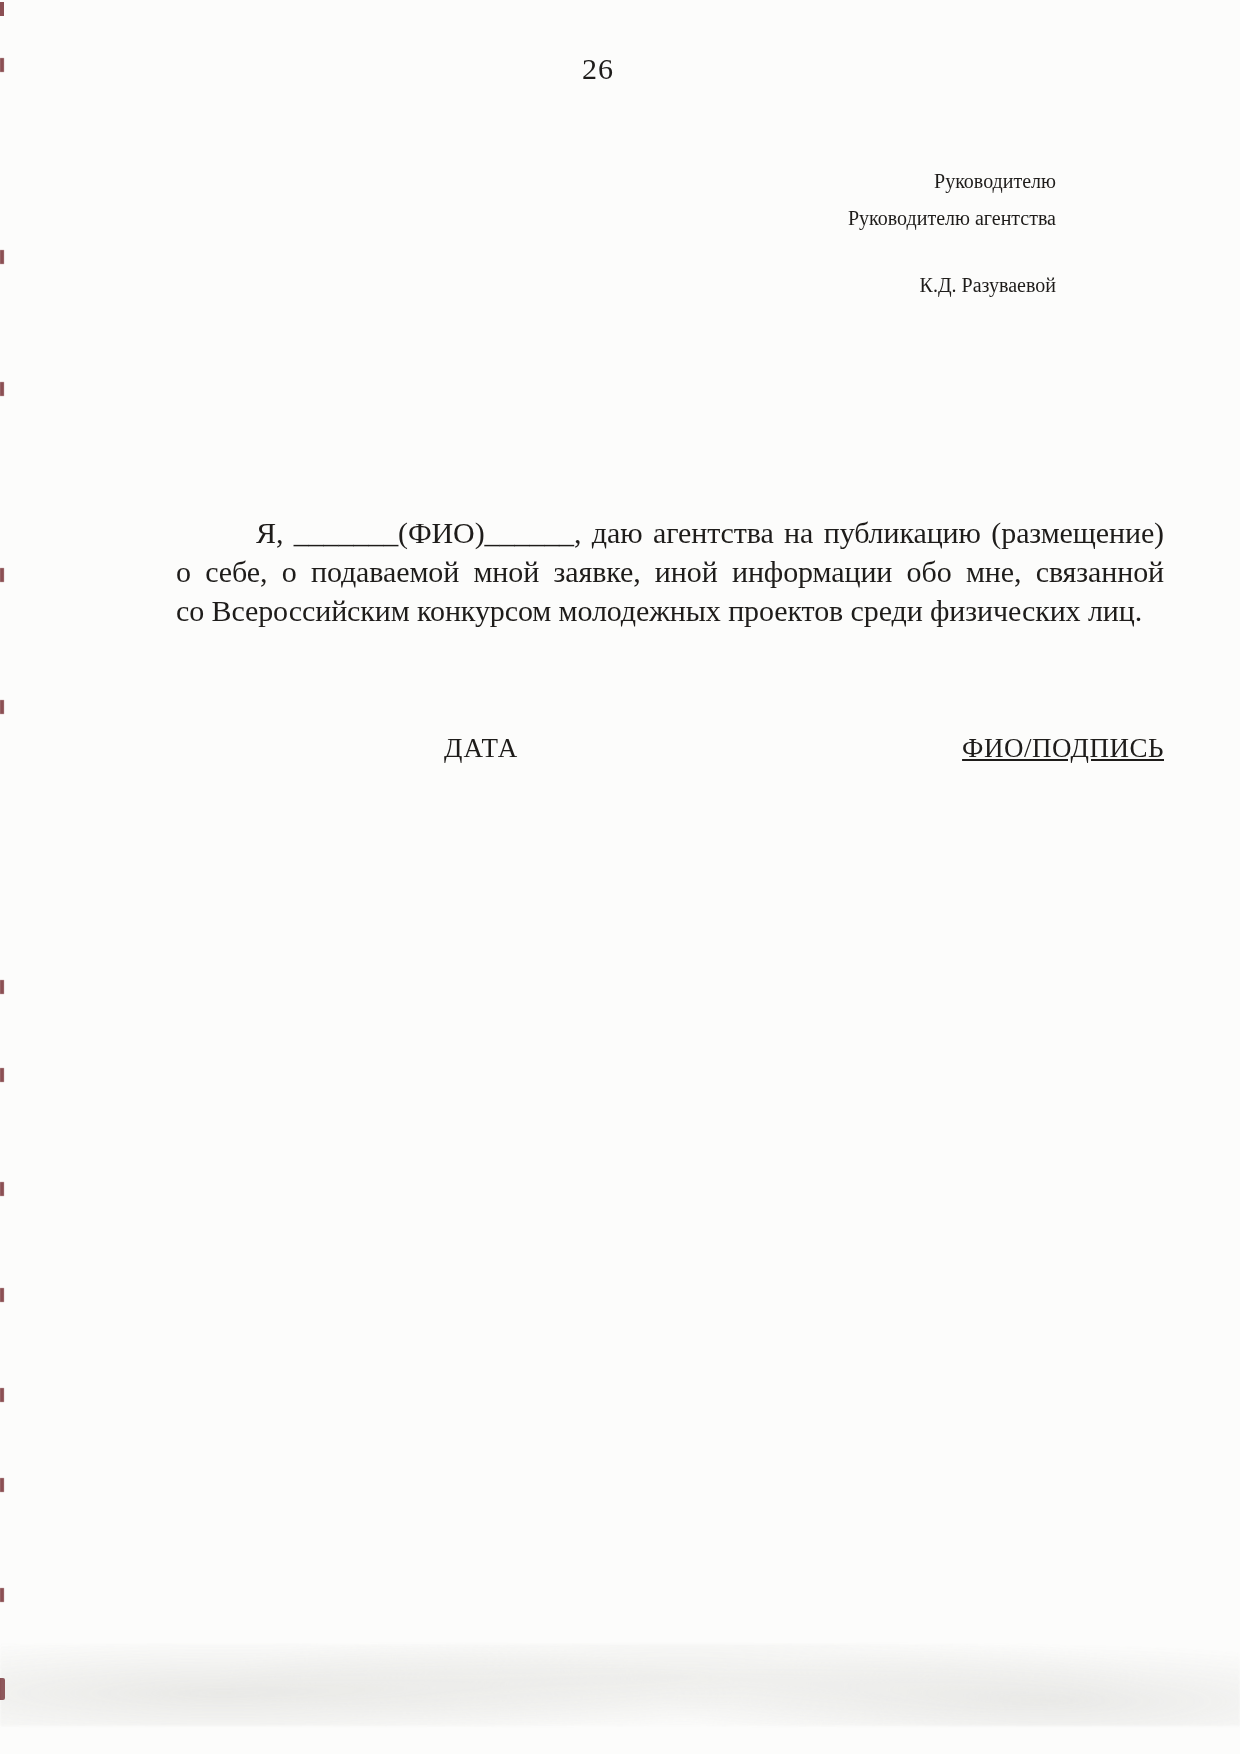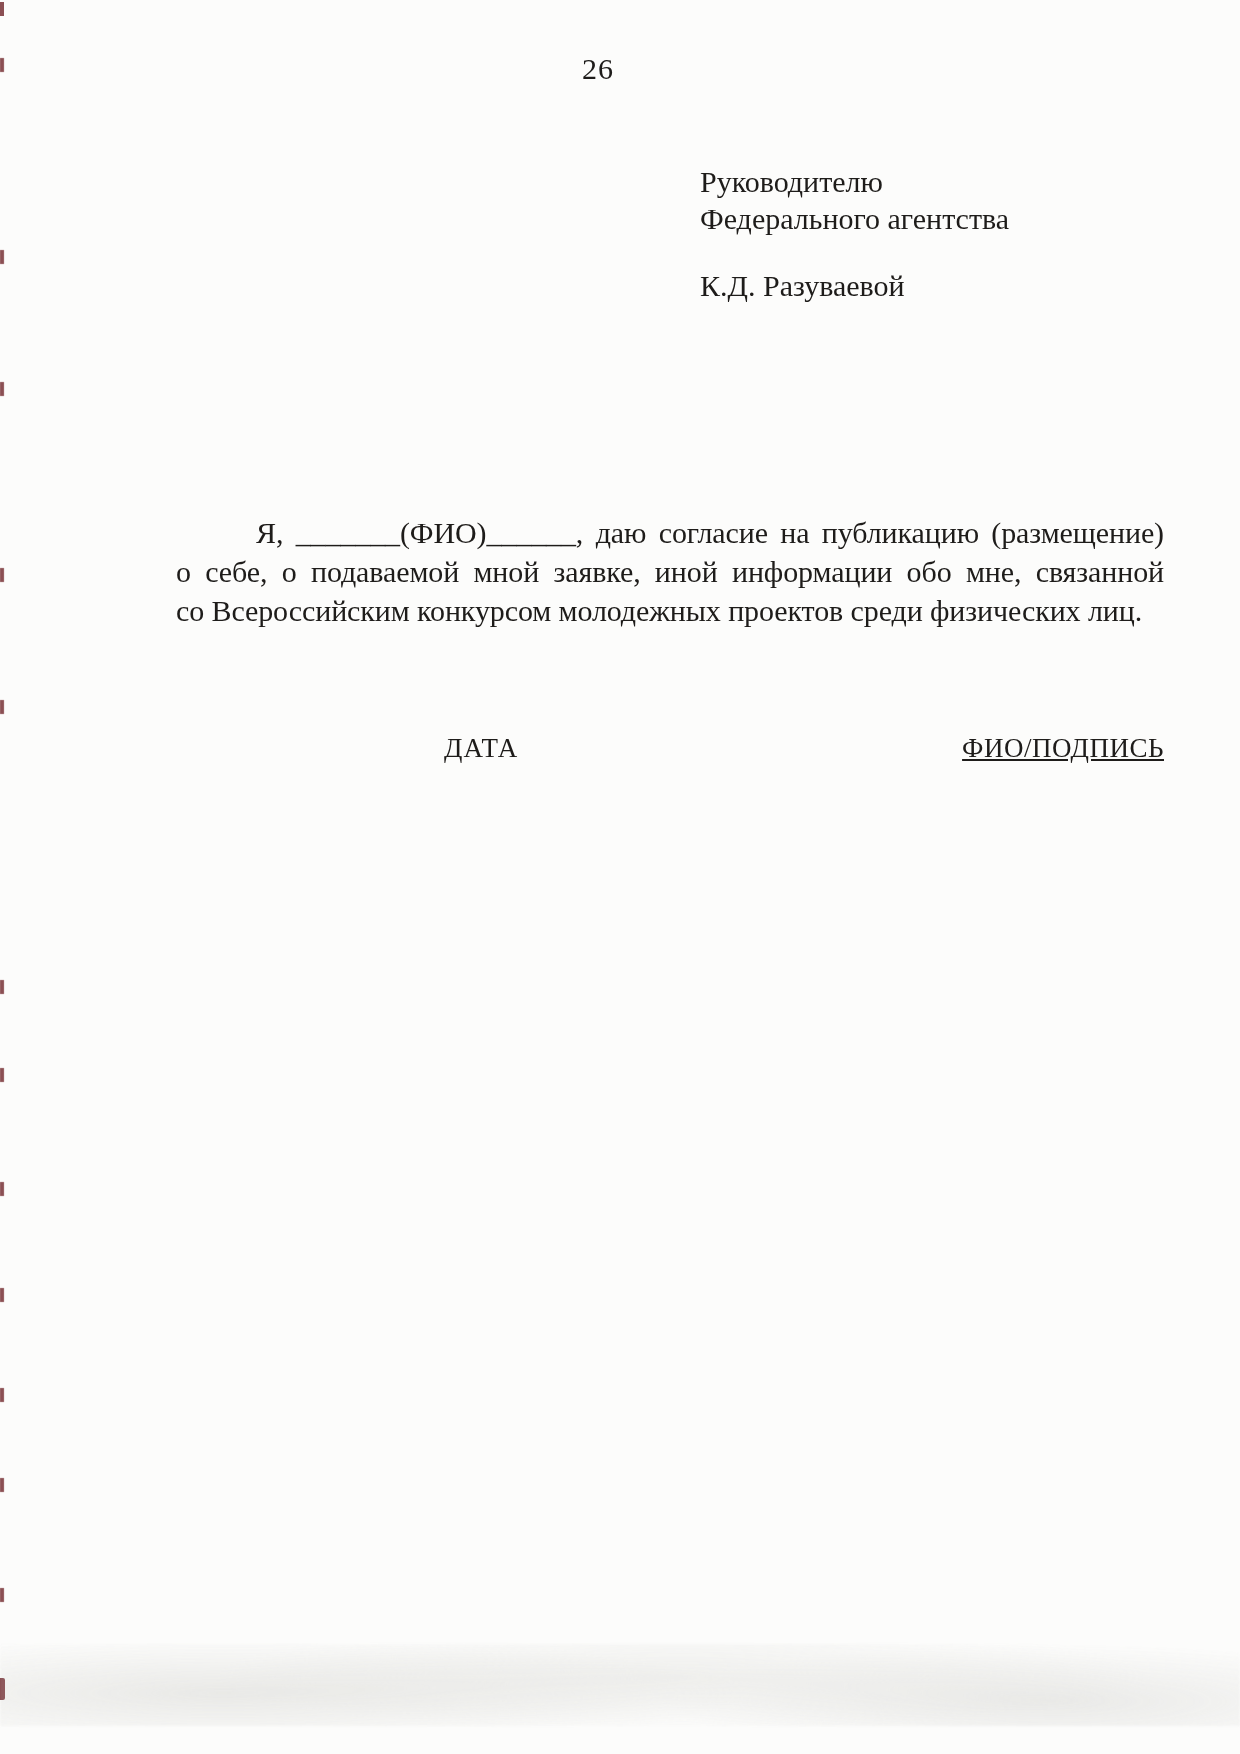--- a/index.html
+++ b/index.html
@@ -23,22 +23,22 @@
     position:absolute;
     top:52px;left:0;right:44px;
     text-align:center;
     font-size:30px;
     letter-spacing:1px;
   }
 
   .recipient{
     position:absolute;
     top:163px;left:700px;width:356px;
-    text-align:left;
-    font-size:30px;
+    text-align:right;
+    font-size:20px;
     line-height:37px;
   }
   .recipient-name{margin-top:30px;}
 
   .body-text{
     position:absolute;
     top:513px;left:176px;width:988px;
     font-size:30px;
     line-height:39px;
     letter-spacing:-0.1px;
@@ -97,26 +97,26 @@
 </style>
 </head>
 <body>
 
 <div class="page">
 
   <div class="page-number">26</div>
 
   <div class="recipient">
     <div>Руководителю</div>
-    <div>Федерального агентства</div>
+    <div>Руководителю агентства</div>
     <div class="recipient-name">К.Д. Разуваевой</div>
   </div>
 
   <div class="body-text">
-    <div class="line first">Я, _______(ФИО)______, даю согласие  на публикацию (размещение)</div>
+    <div class="line first">Я, _______(ФИО)______, даю агентства  на публикацию (размещение)</div>
     <div class="line">о себе, о подаваемой мной заявке, иной информации обо мне, связанной</div>
     <div class="line last">со Всероссийским конкурсом молодежных проектов среди физических лиц.</div>
   </div>
 
   <div class="sig-row">
     <span class="date-label">ДАТА</span>
     <span class="sig-label">ФИО/ПОДПИСЬ</span>
   </div>
 
   <div class="edge-specks"></div>

